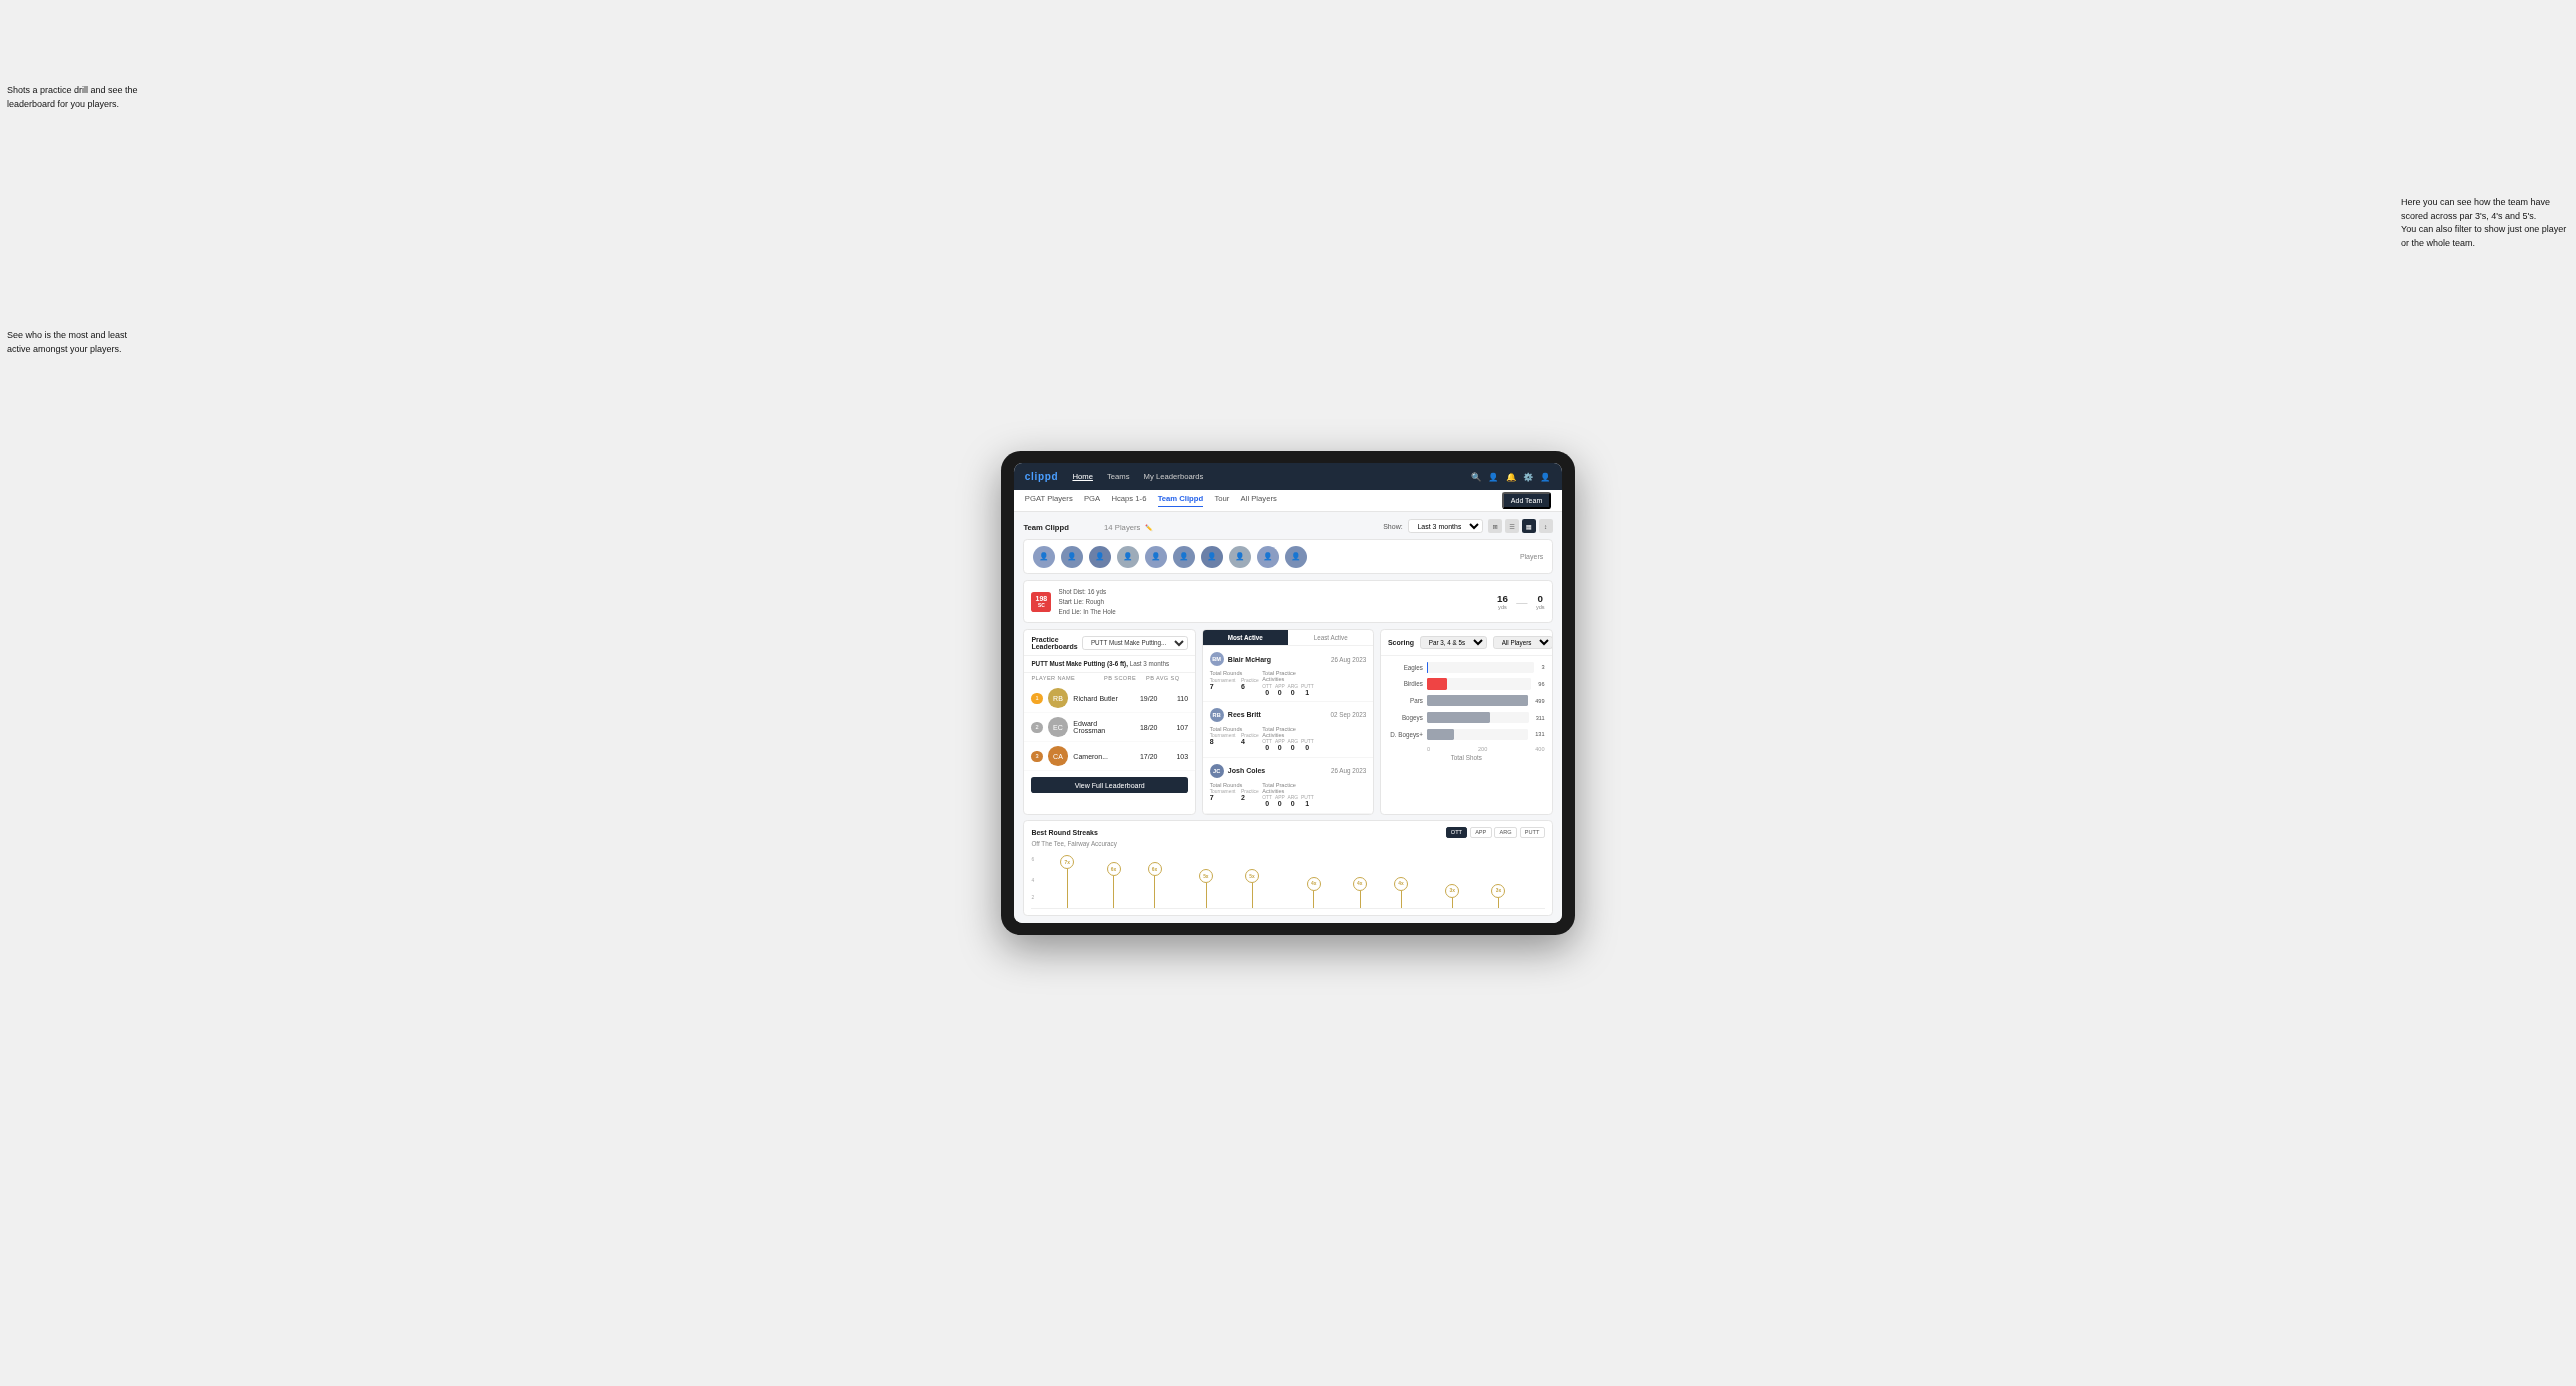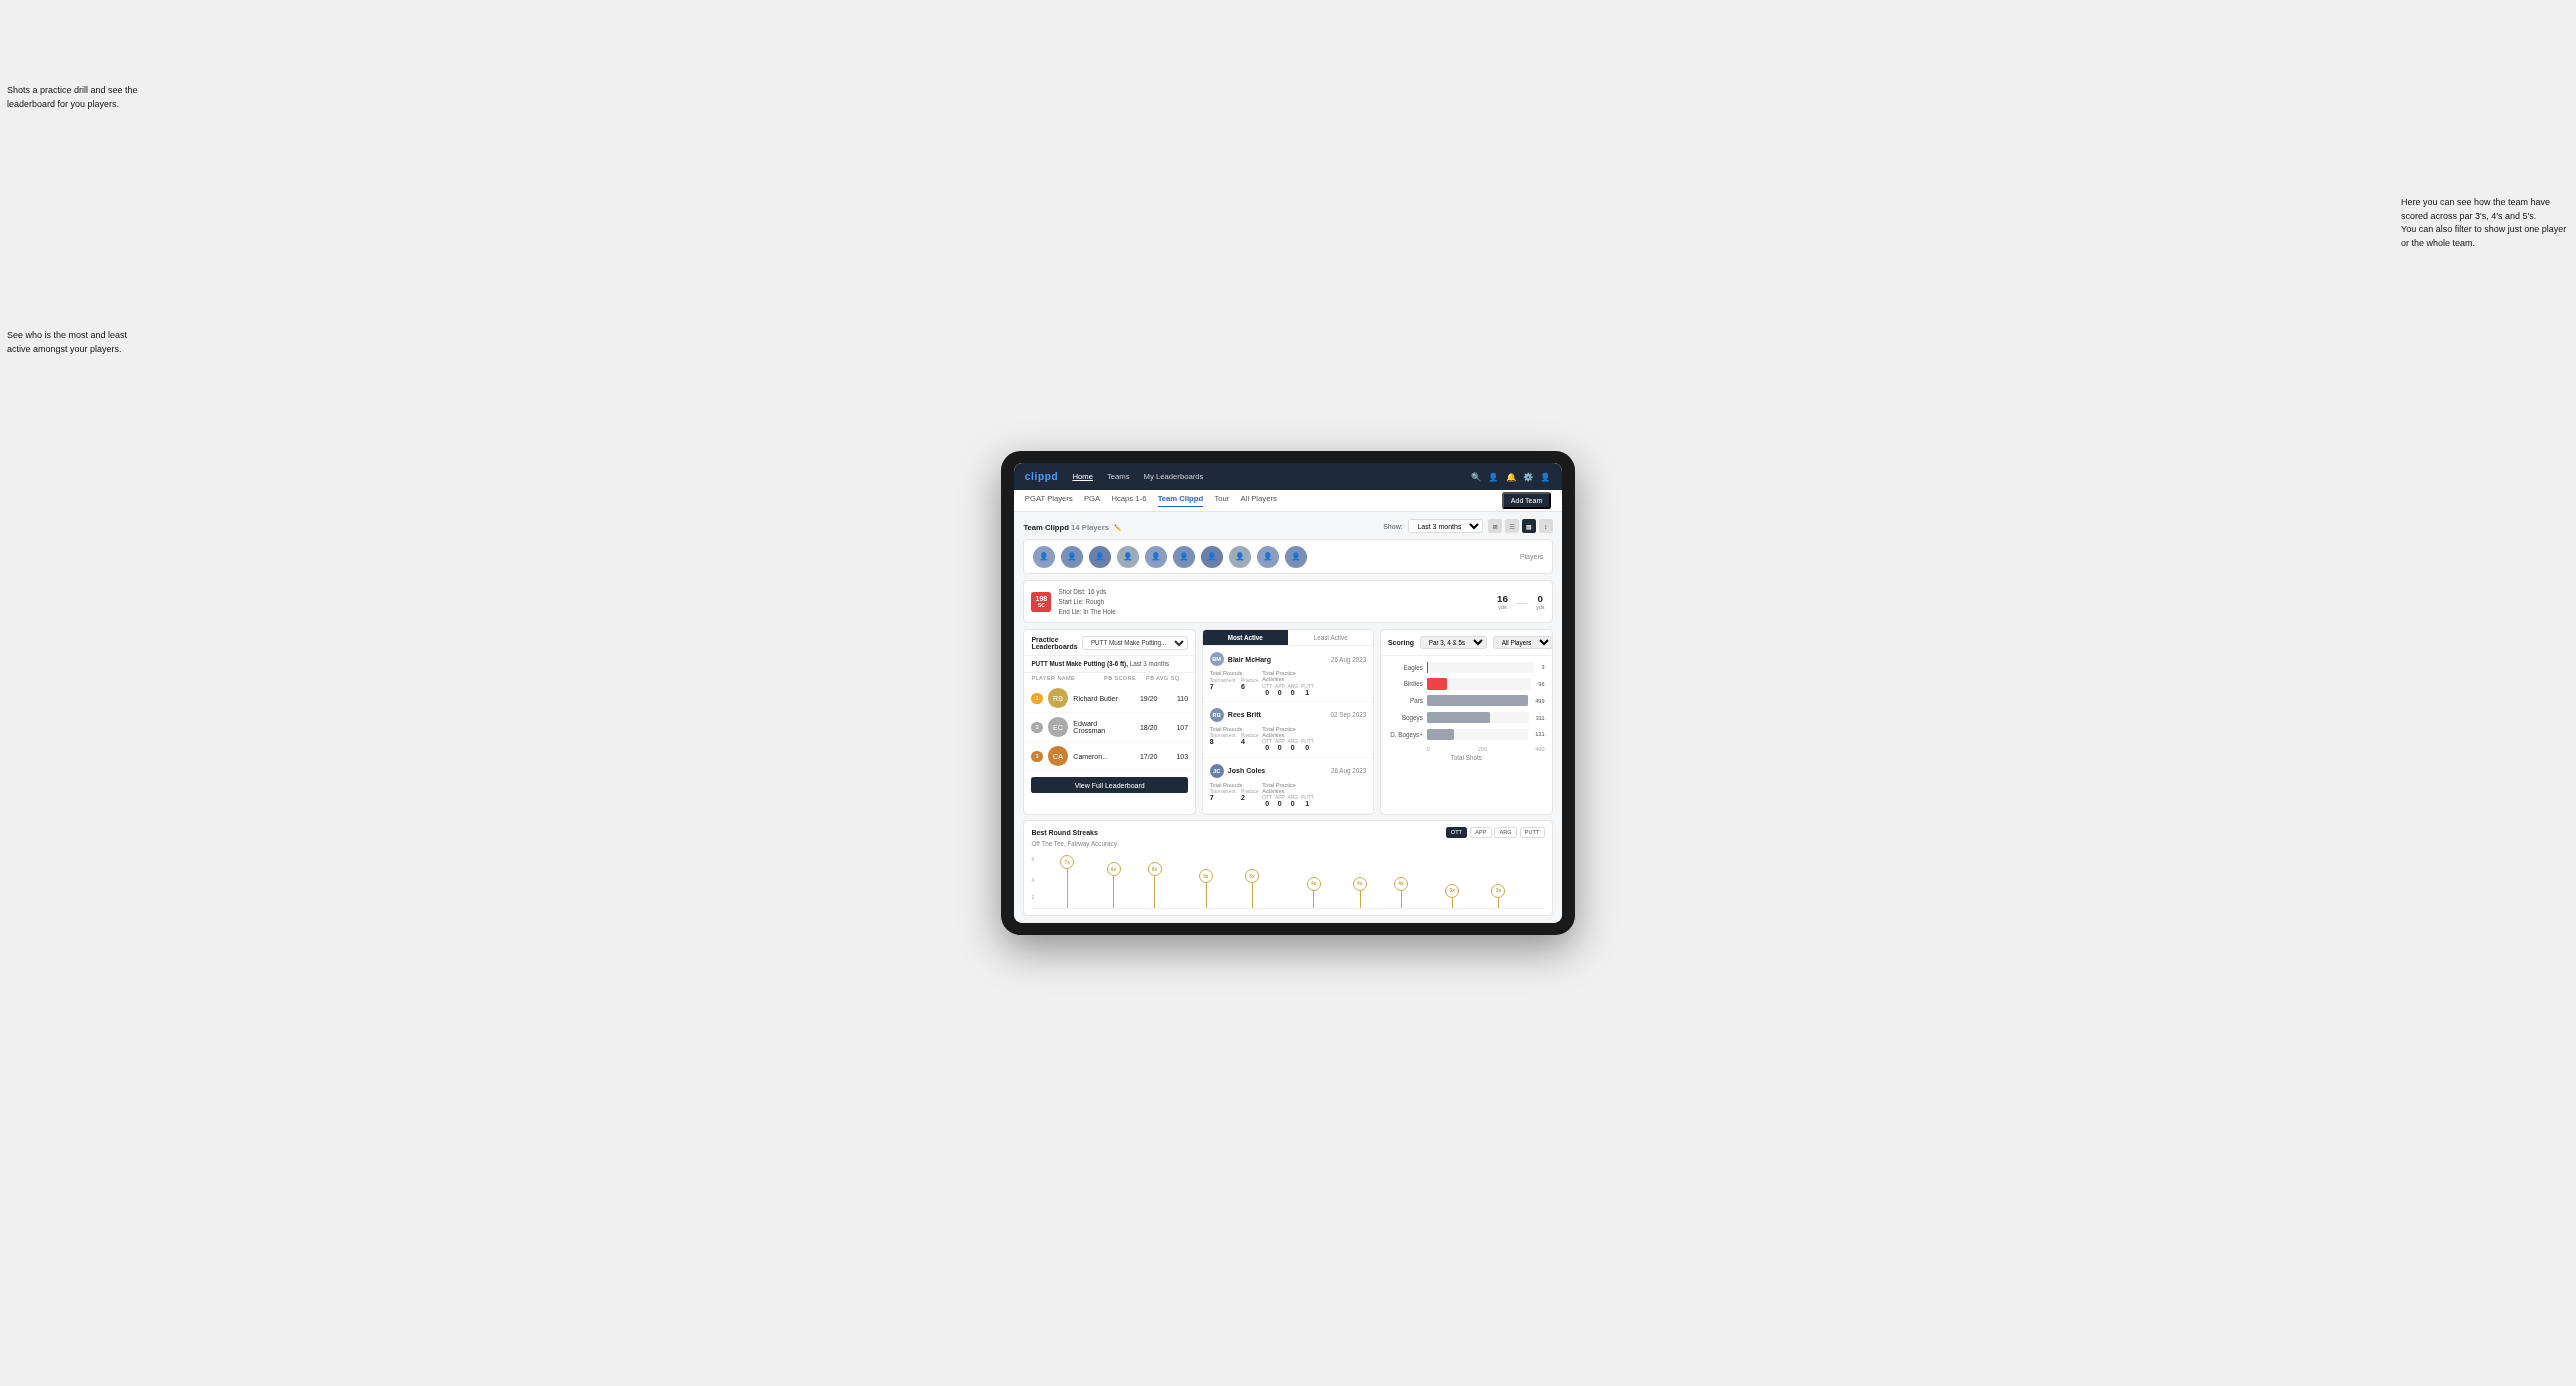--- a/index.html
+++ b/index.html
@@ -119,21 +119,21 @@
       display: flex;
       align-items: center;
       justify-content: space-between;
       margin-bottom: 5.6px;
     }
     .team-title {
       font-size: 7.7px;
       font-weight: 600;
       color: #222;
     }
-    .team-title span { color: #888; font-weight: 700; }
+    .team-title span { color: #888; font-weight: 400; margin-left: 33px; }
     .show-control {
       display: flex;
       align-items: center;
       gap: 5.6px;
       font-size: 7px;
       color: #555;
     }
     .show-select {
       border: 0.7px solid #ddd;
       border-radius: 2.8px;

